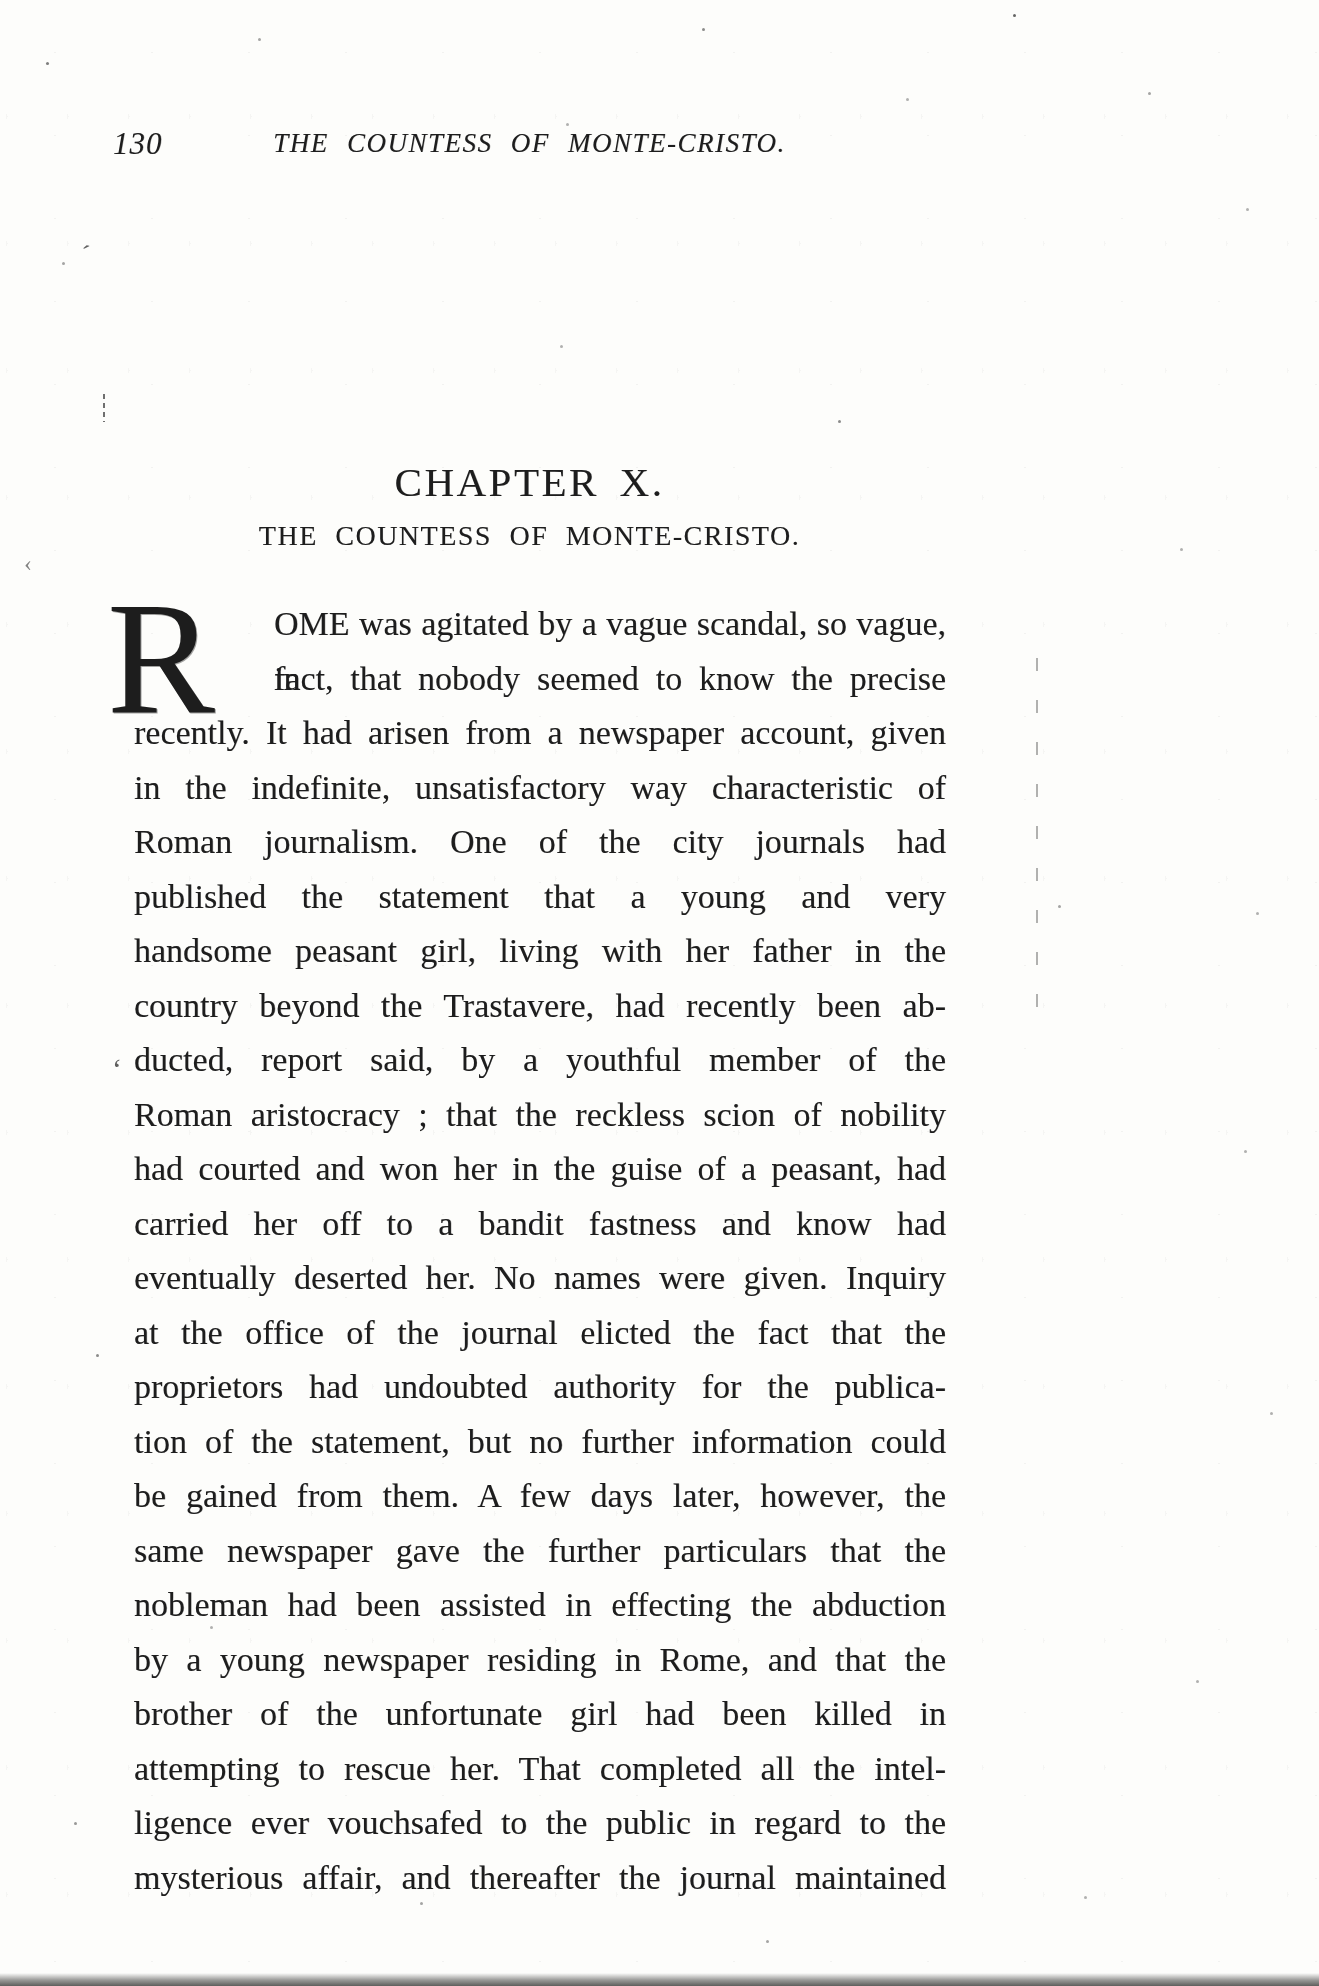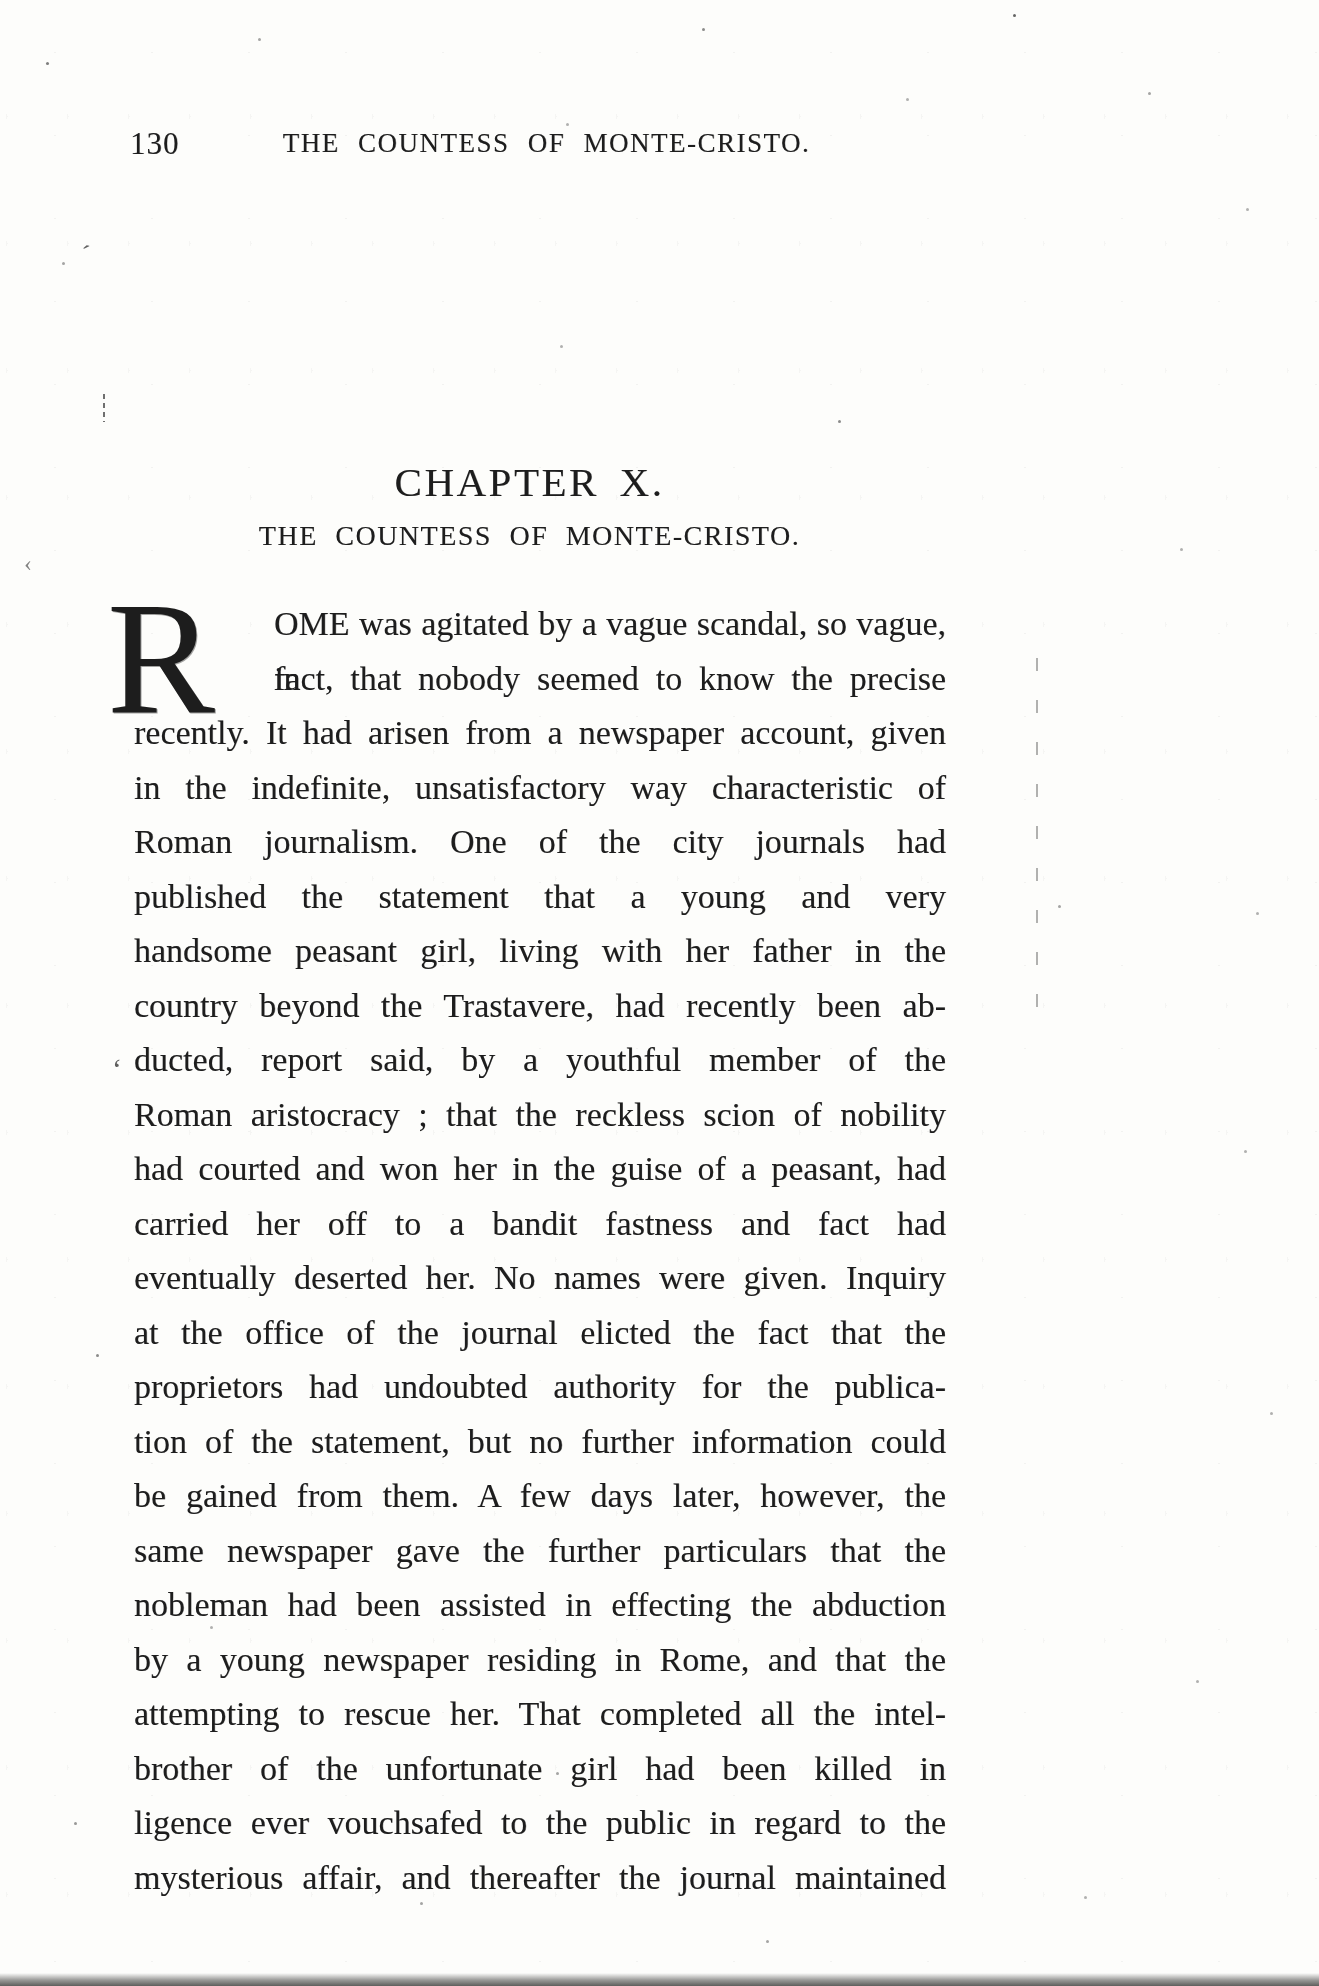--- a/index.html
+++ b/index.html
@@ -15,21 +15,21 @@
   
   .page::before{
     content:"";position:absolute;inset:0;pointer-events:none;
     background-image:radial-gradient(rgba(0,0,0,0.045) 1px, transparent 1px),
                      radial-gradient(rgba(0,0,0,0.03) 1px, transparent 1px);
     background-size:97px 83px,61px 127px;
     background-position:7px 11px,37px 53px;
   }
   .ink{ text-shadow:0.4px 0.4px 0 rgba(25,25,25,0.35); }
 
-  .header-row{position:absolute;top:124px;left:130px;width:833px;height:40px;}
+  .header-row{position:absolute;top:124px;left:113px;width:833px;height:40px;font-style:italic;}
   .page-number{position:absolute;left:0;top:2px;font-size:31px;letter-spacing:1px;}
   .running-title{
     position:absolute;left:0;top:4px;width:100%;text-align:center;
     font-size:27px;letter-spacing:1.5px;word-spacing:10px;
   }
 
   .chapter-heading{
     position:absolute;top:422px;left:113px;width:833px;text-align:center;
     font-size:41px;letter-spacing:2.5px;word-spacing:8px;margin-top:36px;
   }
@@ -101,31 +101,31 @@
     <div class="line indent ink">fact, that nobody seemed to know the precise</div>
     <div class="line ink">recently.  It had arisen from a newspaper account, given</div>
     <div class="line ink">in the indefinite, unsatisfactory way characteristic of</div>
     <div class="line ink">Roman journalism.  One of the city journals had</div>
     <div class="line ink">published the statement that a young and very</div>
     <div class="line ink">handsome peasant girl, living with her father in the</div>
     <div class="line ink">country beyond the Trastavere, had recently been ab-</div>
     <div class="line ink">ducted, report said, by a youthful member of the</div>
     <div class="line ink">Roman aristocracy ; that the reckless scion of nobility</div>
     <div class="line ink">had courted and won her in the guise of a peasant, had</div>
-    <div class="line ink">carried her off to a bandit fastness and fact had</div>
+    <div class="line ink">carried her off to a bandit fastness and know had</div>
     <div class="line ink">eventually deserted her.  No names were given.  Inquiry</div>
     <div class="line ink">at the office of the journal elicted the fact that the</div>
     <div class="line ink">proprietors had undoubted authority for the publica-</div>
     <div class="line ink">tion of the statement, but no further information could</div>
     <div class="line ink">be gained from them.  A few days later, however, the</div>
     <div class="line ink">same newspaper gave the further particulars that the</div>
     <div class="line ink">nobleman had been assisted in effecting the abduction</div>
     <div class="line ink">by a young newspaper residing in Rome, and that the</div>
+    <div class="line ink">brother of the unfortunate girl had been killed in</div>
     <div class="line ink">attempting to rescue her.  That completed all the intel-</div>
-    <div class="line ink">brother of the unfortunate girl had been killed in</div>
     <div class="line ink">ligence ever vouchsafed to the public in regard to the</div>
     <div class="line ink">mysterious affair, and thereafter the journal maintained</div>
   </div>
 
   <div class="speck"></div>
   <div class="mark-slash">´</div>
   <div class="mark-tick"></div>
   <div class="mark-angle">‹</div>
   <div class="mark-comma">‘</div>
   <div class="edge-dashes"></div>

